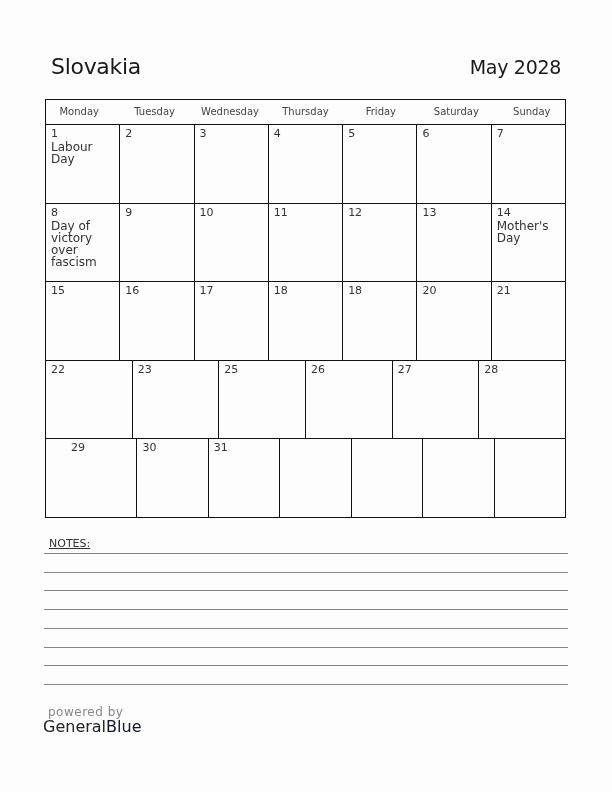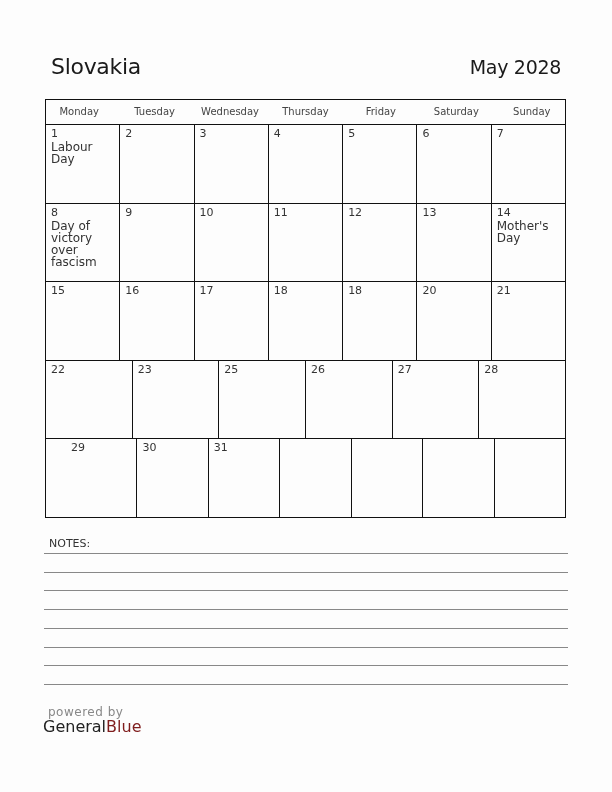--- a/index.html
+++ b/index.html
@@ -9,25 +9,25 @@
   .monthyear { position: absolute; right: 51px; top: 56px; font-size: 19px; color: #1a1a1a; letter-spacing: -0.3px; margin-left: 8px; }
   .cal { position: absolute; left: 45px; top: 99px; width: 521px; border: 1.5px solid #111; box-sizing: border-box; }
   .hdr { display: flex; height: 24px; border-bottom: 1.5px solid #111; gap: 9px; }
   .hdr div { flex: 1; text-align: center; font-size: 10px; line-height: 24px; color: #444; }
   .row { display: flex; height: 77.6px; border-bottom: 1.5px solid #111; }
   .row:last-child { border-bottom: none; margin-left: 20px; }
   .cell { flex: 1; border-right: 1.5px solid #111; padding: 2px 5px; box-sizing: border-box; overflow: hidden; }
   .cell:last-child { border-right: none; }
   .num { font-size: 11px; color: #333; line-height: 14px; }
   .ev { font-size: 12px; color: #333; line-height: 12px; }
-  .notes-label { position: absolute; left: 49px; top: 537px; font-size: 11px; color: #333; }
+  .notes-label { position: absolute; left: 49px; top: 537px; font-size: 11px; color: #333; text-decoration: underline; }
   .nline { position: absolute; left: 44px; width: 524px; height: 0; border-top: 1px solid #888; }
   .powered { position: absolute; left: 48px; top: 705px; font-size: 12px; color: #888; letter-spacing: 0.5px; }
   .brand { position: absolute; left: 43px; top: 717px; font-size: 16px; color: #222; }
-  .brand .blue { color: #7f1d1d; }
+  .brand .blue { color: #0f172a; }
 </style>
 </head>
 <body>
 
 <div class="country">Slovakia</div>
 <div class="monthyear">May 2028</div>
 
 <div class="cal">
   <div class="hdr">
     <div>Monday</div>

